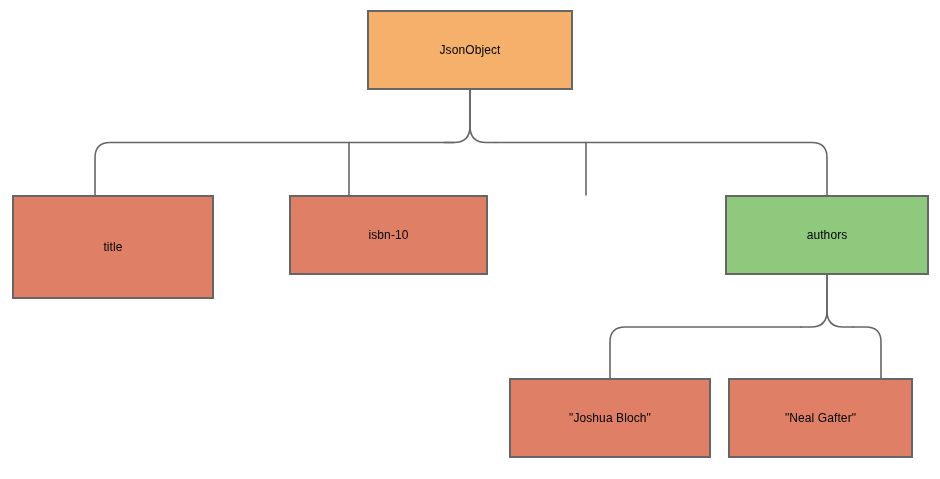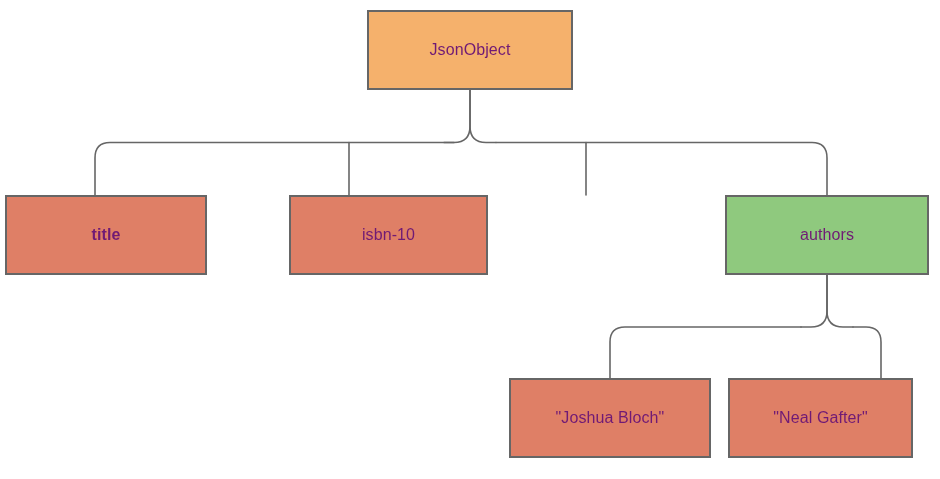--- a/index.html
+++ b/index.html
@@ -25,23 +25,23 @@
     height: 479px;
     pointer-events: none;
   }
   .node {
     position: absolute;
     box-sizing: border-box;
     border: 2px solid #666666;
     display: flex;
     align-items: center;
     justify-content: center;
-    font-size: 16px;
+    font-size: 12px;
     line-height: 1.2;
-    color: #701a75;
+    color: #000000;
     letter-spacing: 0.1px;
   }
   .node-label {
     display: block;
     white-space: nowrap;
   }
   .node-root {
     background: #F5B16C;
   }
   .node-key {
@@ -71,21 +71,21 @@
       <path d="M827,275 L827,311 Q827,327 843,327 L853,327"></path>
       <path d="M801,327 L625,327 Q610,327 610,342 L610,378"></path>
       <path d="M853,327 L866,327 Q881,327 881,342 L881,378"></path>
     </g>
   </svg>
 
   <div class="node node-root" style="left:367px; top:10px; width:206px; height:80px;">
     <span class="node-label">JsonObject</span>
   </div>
 
-  <div class="node node-key" style="left:5px; top:195px; width:202px; height:80px;font-weight:bold;">
+  <div class="node node-key" style="left:12px; top:195px; width:202px; height:104px;">
     <span class="node-label">title</span>
   </div>
 
   <div class="node node-key" style="left:249px; top:195px; width:199px; height:80px;margin-left:40px;">
     <span class="node-label">isbn-10</span>
   </div>
 
 
   <div class="node node-array" style="left:725px; top:195px; width:204px; height:80px;">
     <span class="node-label">authors</span>

